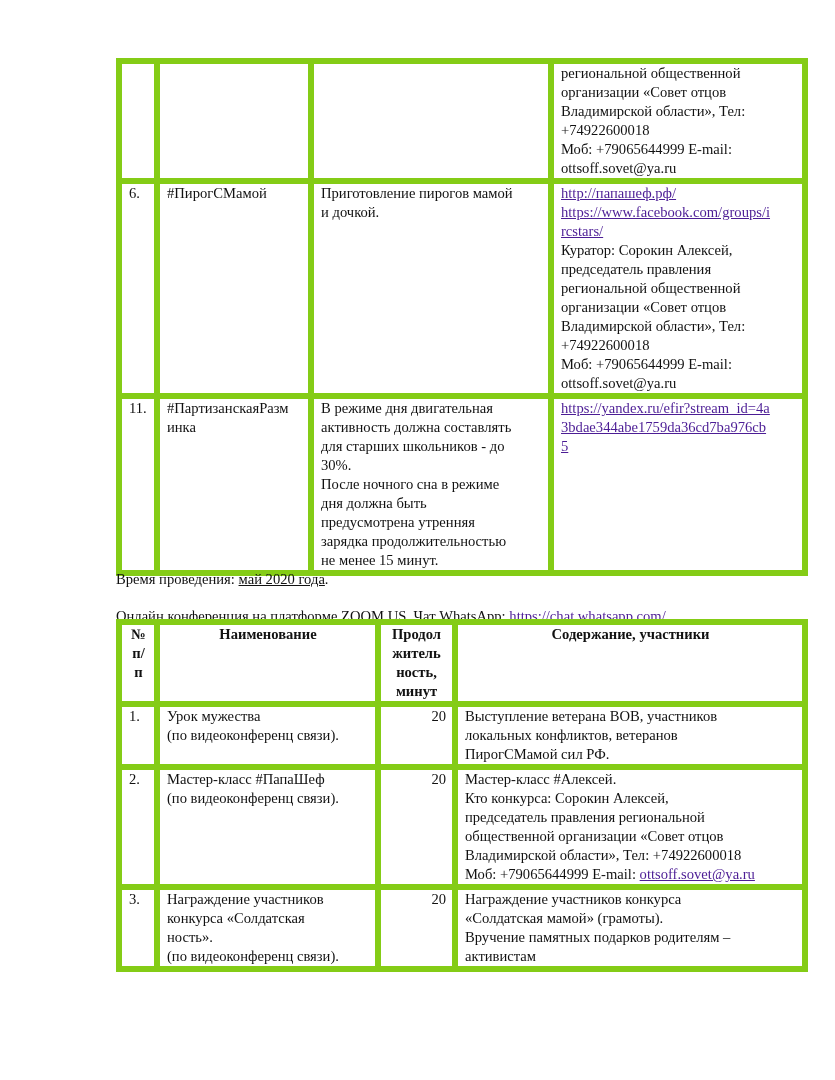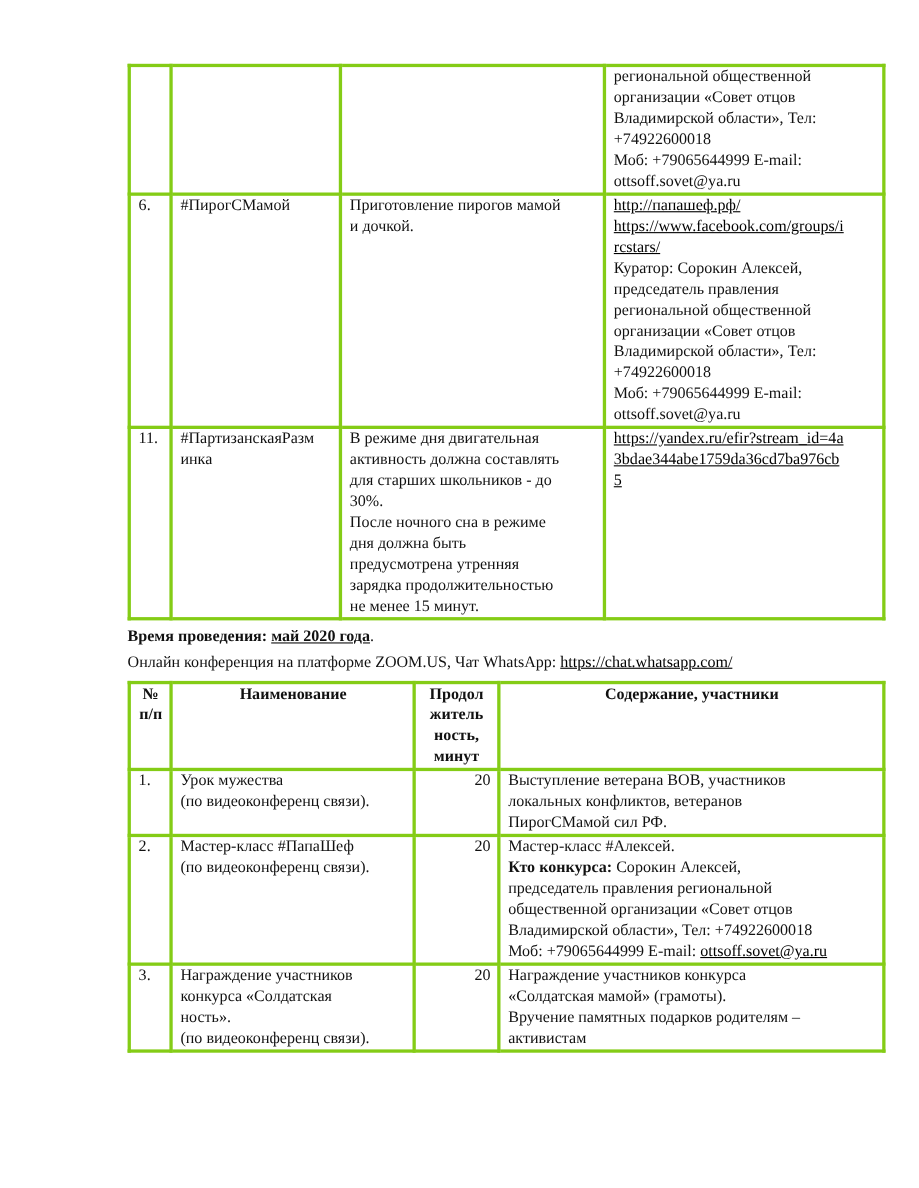--- a/index.html
+++ b/index.html
@@ -1,26 +1,26 @@
 <!DOCTYPE html>
 <html><head>
 <meta charset="utf-8">
 <style>
   html, body { margin: 0; padding: 0; background: #ffffff; }
   body { width: 835px; height: 1080px; position: relative; overflow: hidden;
          font-family: "Liberation Serif", serif; font-size: 14.6px; color: #111; line-height: 19px; }
   table { border-collapse: collapse; position: absolute; table-layout: fixed; }
-  td, th { border: 3px solid #84cc16; vertical-align: top; padding: 0 6px 0 7px; }
+  td, th { border: 6px solid #84cc16; vertical-align: top; padding: 0 6px 0 7px; }
   th { font-weight: bold; text-align: center; }
-  a.link { color: #000000; text-decoration: underline; }
+  a.link { color: #4c1d95; text-decoration: underline; }
   .t1 { left: 116px; top: 58px; width: 686px; }
   .t2 { left: 116px; top: 619px; width: 686px; }
   .line { display: block; }
   .center { text-align: right; }
-  .bold { font-weight: bold; }
+  .bold { font-weight: normal; }
   .para { position: absolute; left: 116px; width: 690px; }
   .u { text-decoration: underline; }
 </style>
 </head>
 <body>
 
 <table class="t1">
   <colgroup>
       <col style="width:38px">
       <col style="width:154px">
@@ -85,21 +85,21 @@
       <a class="link line" style="display:inline-block">5</a>
     </td>
   </tr>
 </tbody>
   </table>
 
 <div class="para" style="top:570px;">
   <span class="bold">Время проведения:</span>
   <span class="bold u">май 2020 года</span><span>.</span>
 </div>
-<div class="para" style="top:593px;">
+<div class="para" style="top:607px;">
   <span>Онлайн конференция на платформе ZOOM.US, Чат WhatsApp: </span><a class="link">https://chat.whatsapp.com/</a>
 </div>
 
 <table class="t2">
   <colgroup>
       <col style="width:38px">
       <col style="width:221px">
       <col style="width:77px">
       <col style="width:350px">
     </colgroup>

